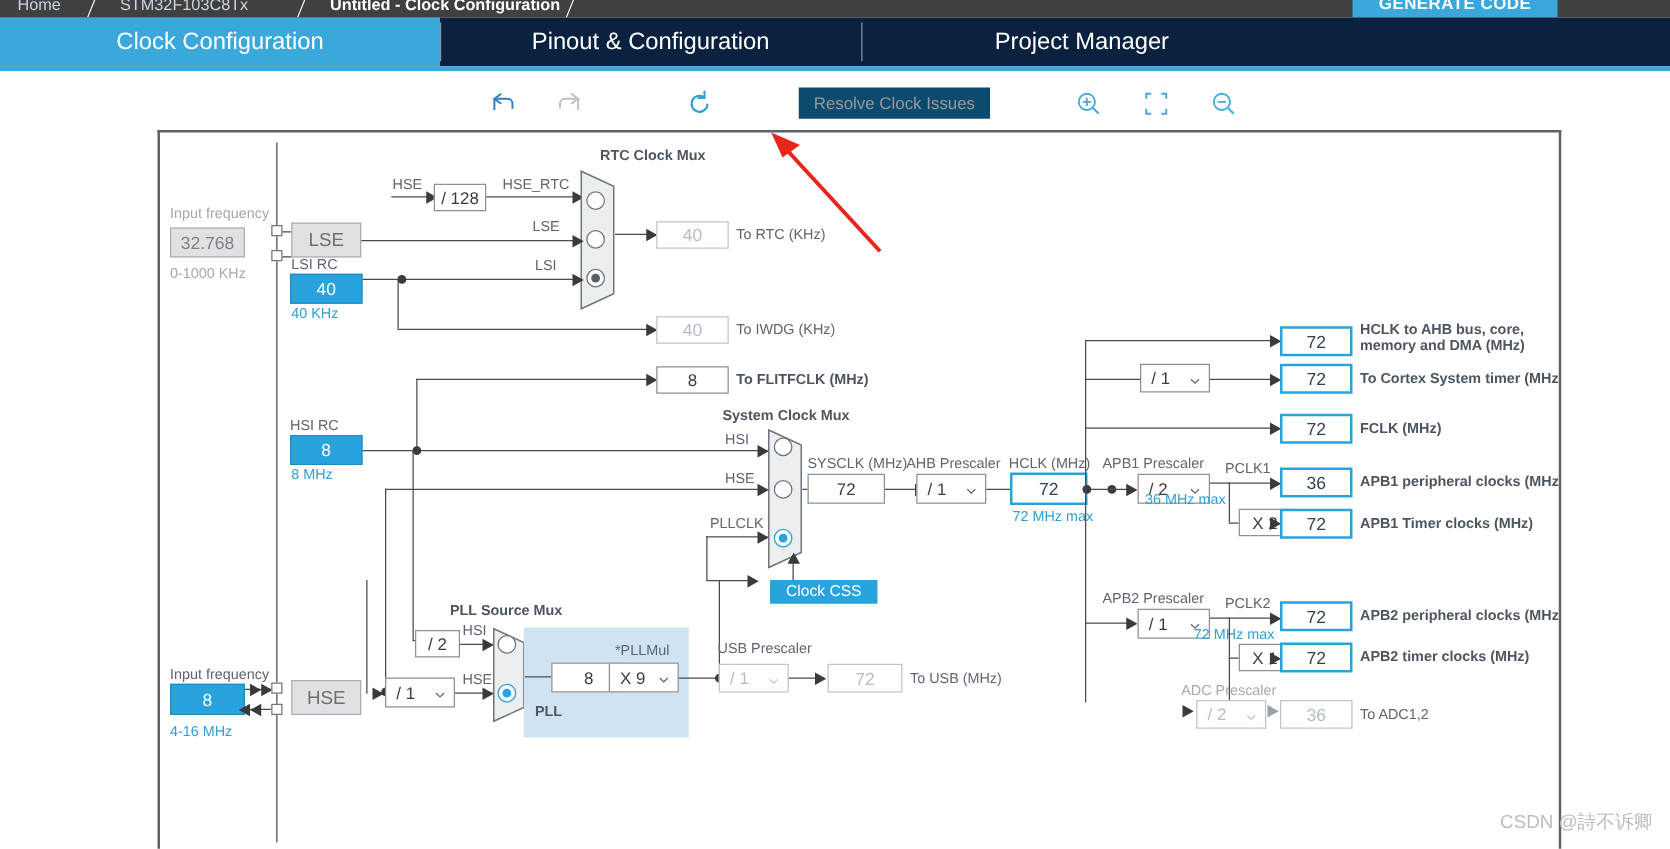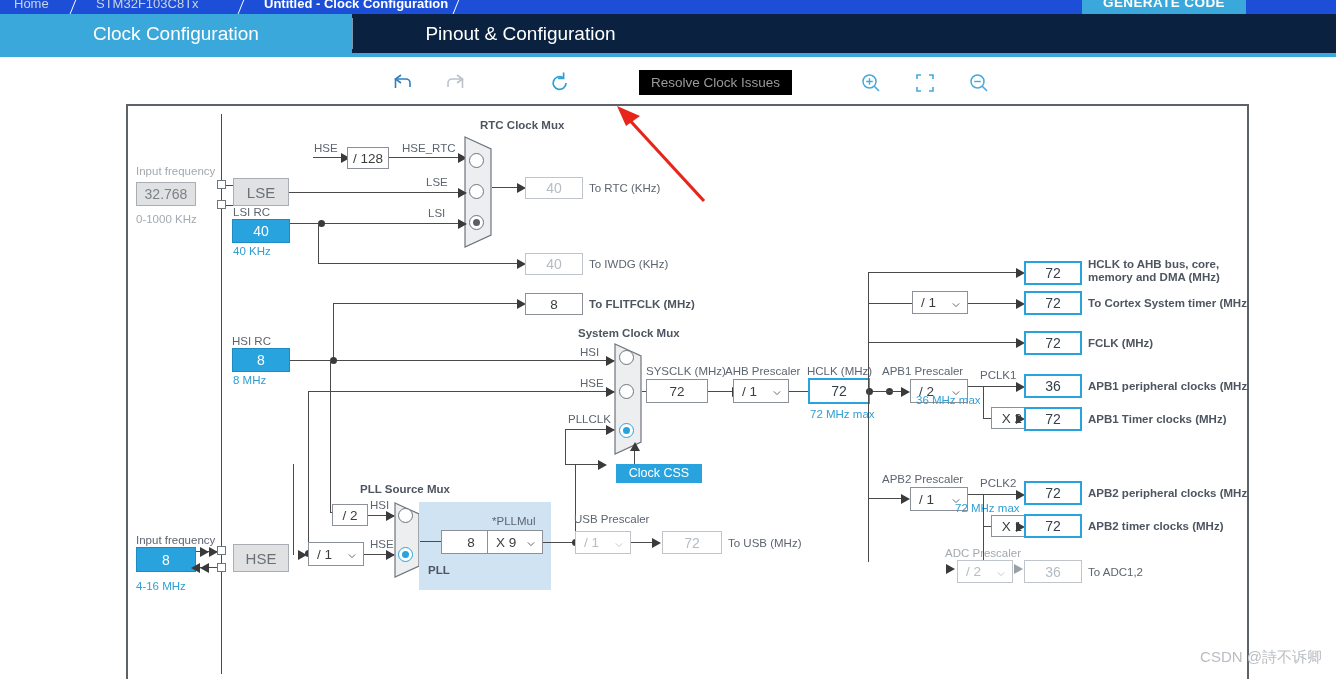--- a/index.html
+++ b/index.html
@@ -7,21 +7,21 @@
   body {
     width:1336px; height:679px; overflow:hidden;
     background:#ffffff;
     font-family:"Liberation Sans", sans-serif;
     position:relative;
   }
 
   
   #breadcrumb-bar{
     position:absolute; left:0; top:0; width:1336px; height:14px;
-    background:#1d4ed8; overflow:hidden;
+    background:#404040; overflow:hidden;
   }
   #breadcrumb-bar .crumb{
     position:absolute; top:-4px; color:#c9d4e2; font-size:13px; white-space:nowrap;
   }
   #breadcrumb-bar .crumb.active{ color:#ffffff; font-weight:bold; }
   #breadcrumb-bar .sep{
     position:absolute; top:-3px; width:1px; height:22px; background:#ffffff;
     transform:skewX(-22deg);
   }
   #generate-code-btn{
@@ -50,21 +50,21 @@
   }
 
   
   #toolbar{
     position:absolute; left:0; top:57px; width:1336px; height:48px; background:#fff;
   }
   .tb-icon{ position:absolute; top:70px; width:26px; height:26px; }
   .tb-icon svg{ display:block; }
   #resolve-clock-issues{
     position:absolute; left:639px; top:70px; width:153px; height:25px;
-    background:#000000; color:#9a9a9a; font-size:13.5px;
+    background:#0c4a6e; color:#9a9a9a; font-size:13.5px;
     text-align:center; line-height:25px; white-space:nowrap;
   }
 
   
   #diagram{
     position:absolute; left:126px; top:104px; width:1123px; height:575px;
     border:2px solid #5c6268; border-bottom:none; background:#fff; overflow:hidden;
   }
   #diagram-inner{ position:absolute; left:0; top:0; width:1121px; height:573px; }
 
@@ -131,20 +131,21 @@
   <span class="crumb" style="left:96px">STM32F103C8Tx</span>
   <div class="sep" style="left:240px"></div>
   <span class="crumb active" style="left:264px">Untitled - Clock Configuration</span>
   <div class="sep" style="left:455px"></div>
   <div id="generate-code-btn">GENERATE CODE</div>
 </div>
 
 <div id="tab-bar">
   <div class="tab selected" style="width:352px">Clock Configuration</div>
   <div class="tab" style="width:337px">Pinout &amp; Configuration</div>
+  <div class="tab" style="width:353px">Project Manager</div>
 </div>
 <div id="tab-underline"></div>
 
 <div id="toolbar"></div>
 <div class="tb-icon" style="left:389px">
   <svg width="26" height="26" viewBox="0 0 26 26">
       <path d="M8 9 H17 a4 4 0 0 1 4 4 v4" fill="none" stroke="#2f7fbf" stroke-width="1.6"></path>
       <path d="M12 5 L6.5 9 L12 13" fill="none" stroke="#2f7fbf" stroke-width="1.6"></path>
       <path d="M6.5 9 V18" stroke="#2f7fbf" stroke-width="1.6" fill="none"></path>
     </svg>

